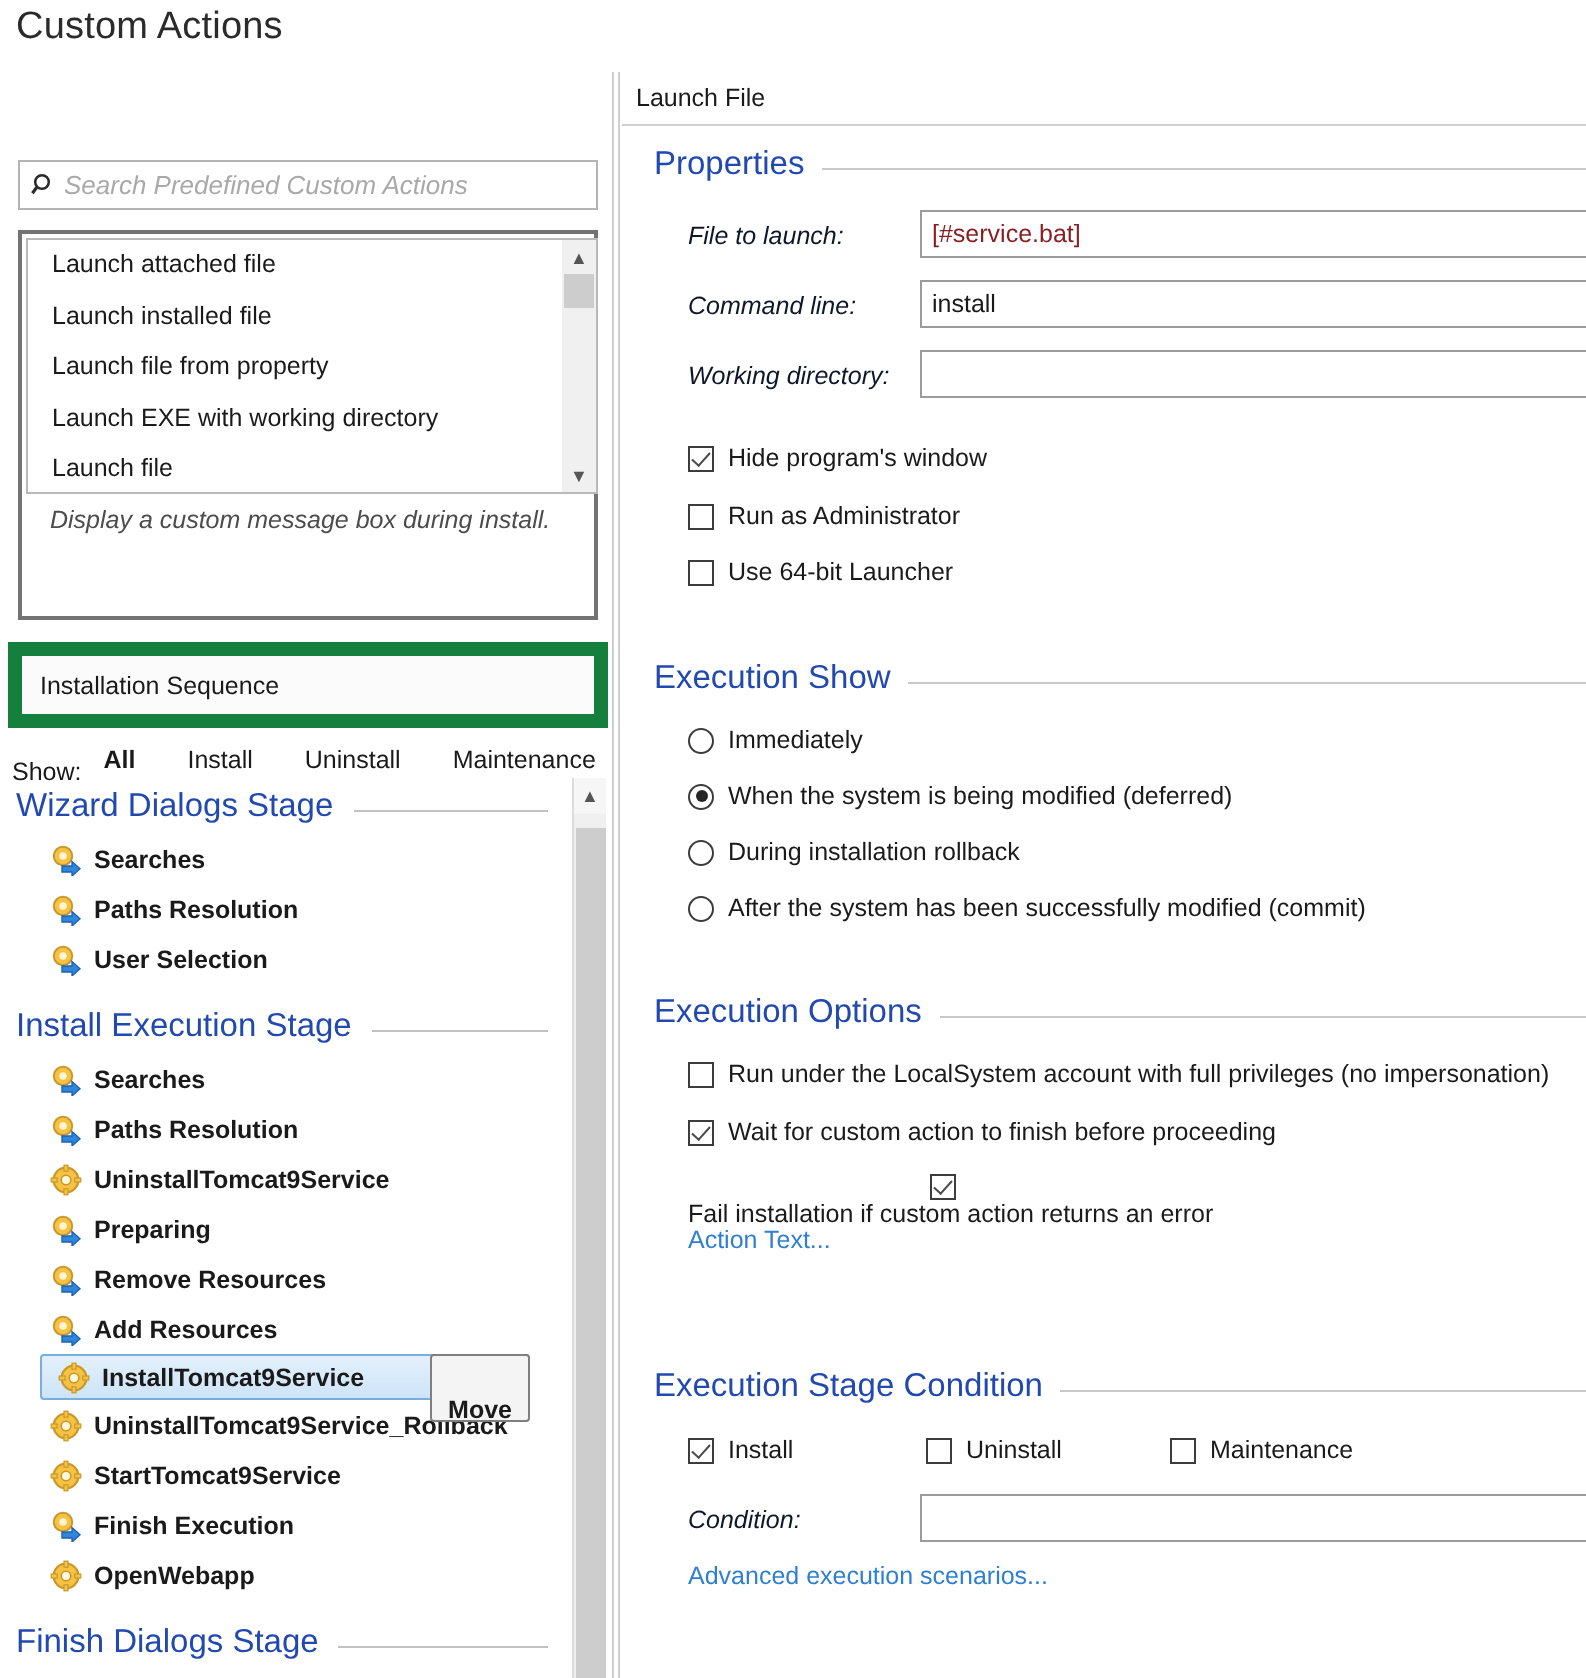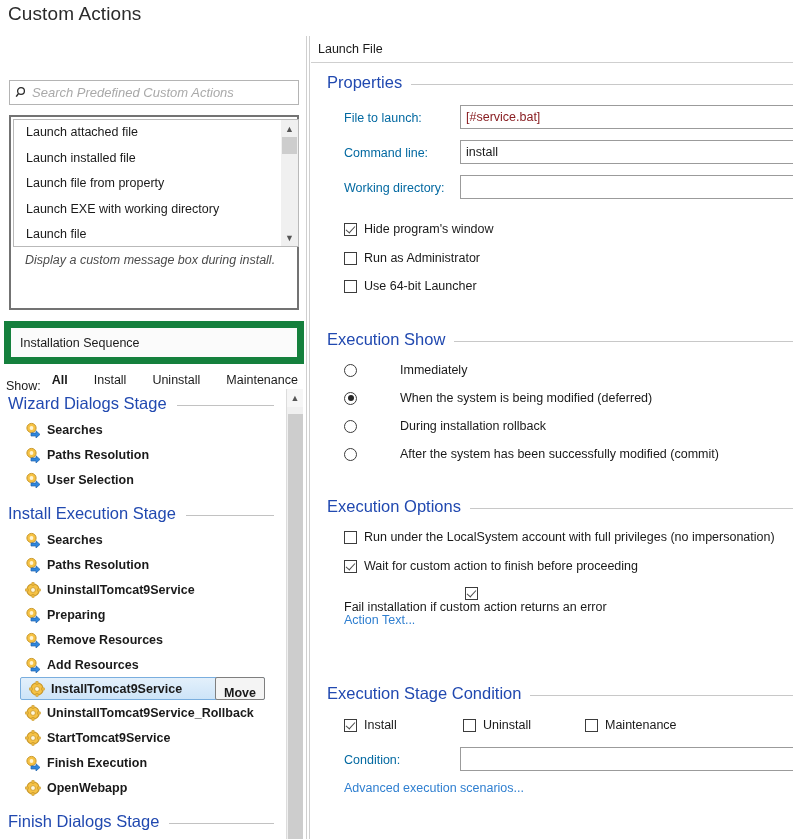--- a/index.html
+++ b/index.html
@@ -250,21 +250,21 @@
     border: 1px solid #7aaede;
     border-radius: 2px;
     position: relative;
   }
   .move-btn {
     position: absolute;
     right: -1px;
     top: -1px;
     height: 23px;
     line-height: 23px;
-    padding: 4px 8px;
+    padding: 16px 8px;
     background: #f4f4f4;
     border: 1px solid #7f7f7f;
     border-radius: 2px;
     font-size: 12.5px;
     color: #1a1a1a;
     box-sizing: border-box;
     cursor: default;
   }
   
   .tree-scroll {
@@ -342,21 +342,22 @@
   .grp .rule {
     flex: 1;
     height: 1px;
     background: #c8c8c8;
     margin-left: 9px;
     margin-top: 4px;
   }
   .field-label {
     position: absolute;
     font-size: 12.5px;
-    color: #0369a1;
+    color: #0f172a;
+    font-style: italic;
   }
   .field-input {
     position: absolute;
     height: 24px;
     border: 1px solid #9b9b9b;
     background: #ffffff;
     box-sizing: border-box;
     font-family: "Liberation Sans", sans-serif;
     font-size: 12.5px;
     color: #1a1a1a;
@@ -394,21 +395,20 @@
     border-width: 0 1.6px 1.6px 0;
     transform: rotate(42deg);
   }
   .rad-row {
     position: absolute;
     display: flex;
     align-items: center;
     font-size: 12.5px;
     color: #1a1a1a;
     cursor: default;
-    gap: 36px;
   }
   .rbox {
     width: 13px;
     height: 13px;
     border: 1px solid #3c3c3c;
     border-radius: 50%;
     background: #ffffff;
     box-sizing: border-box;
     margin-right: 7px;
     flex: none;

